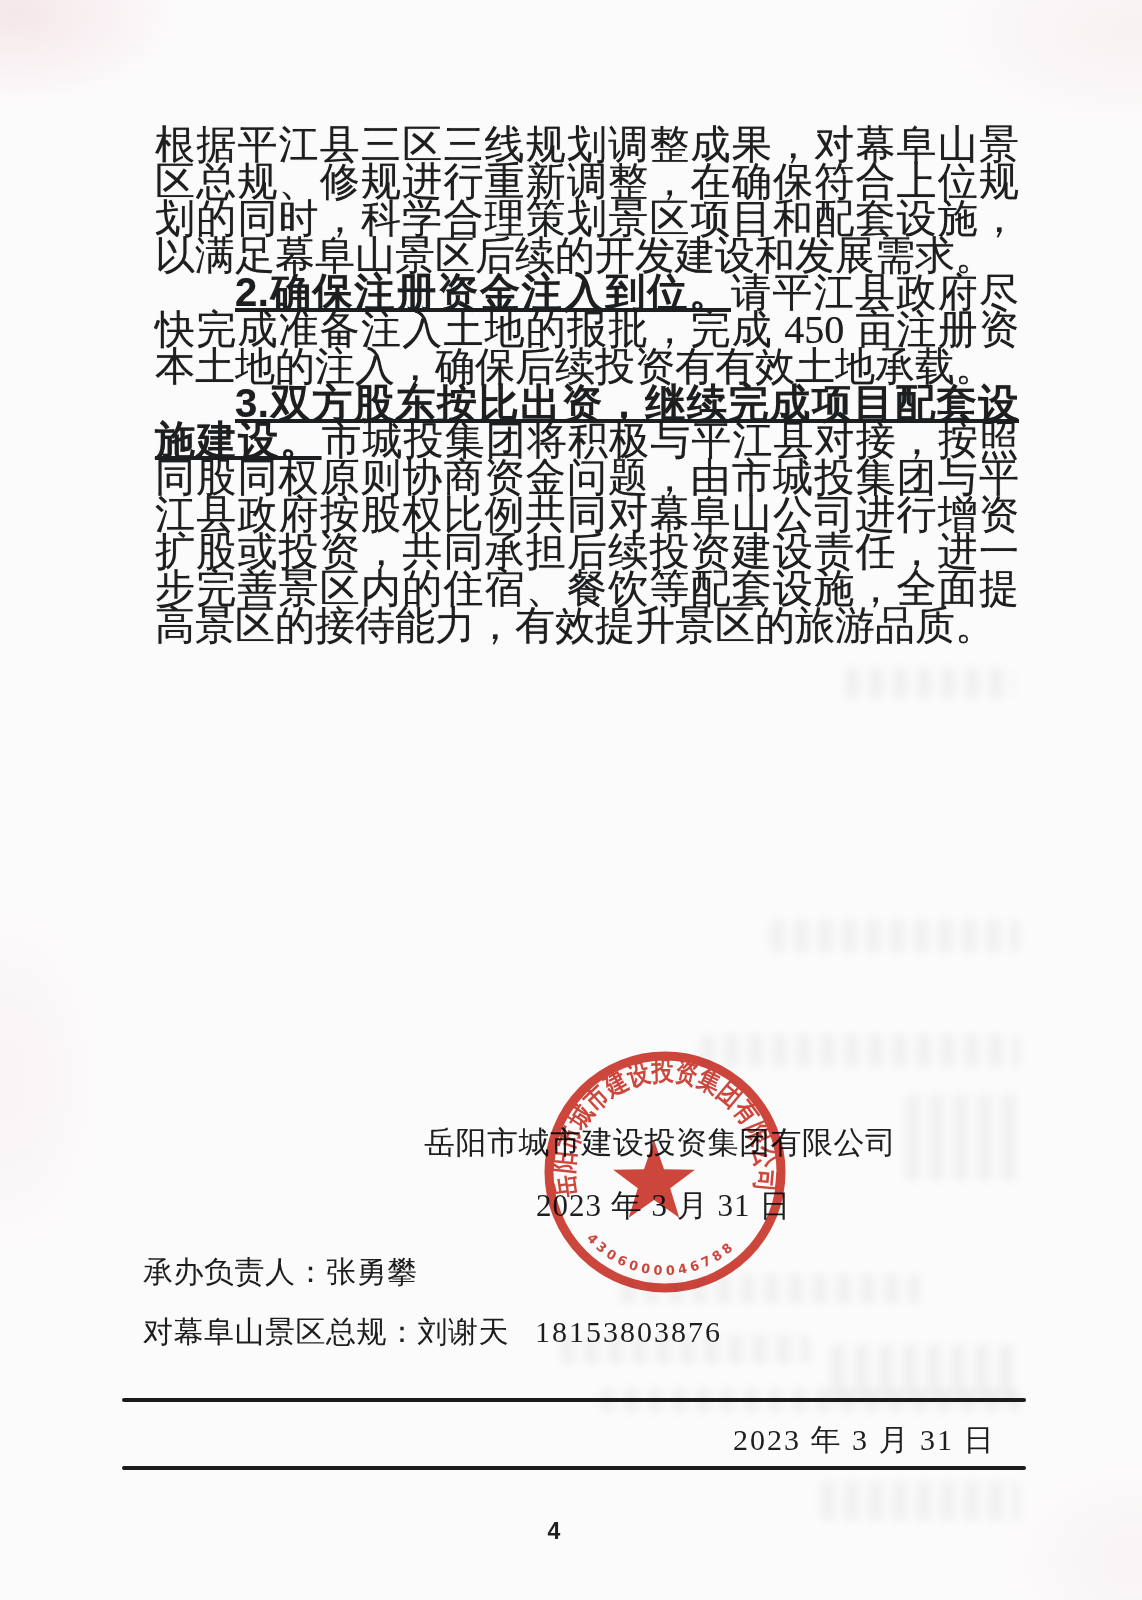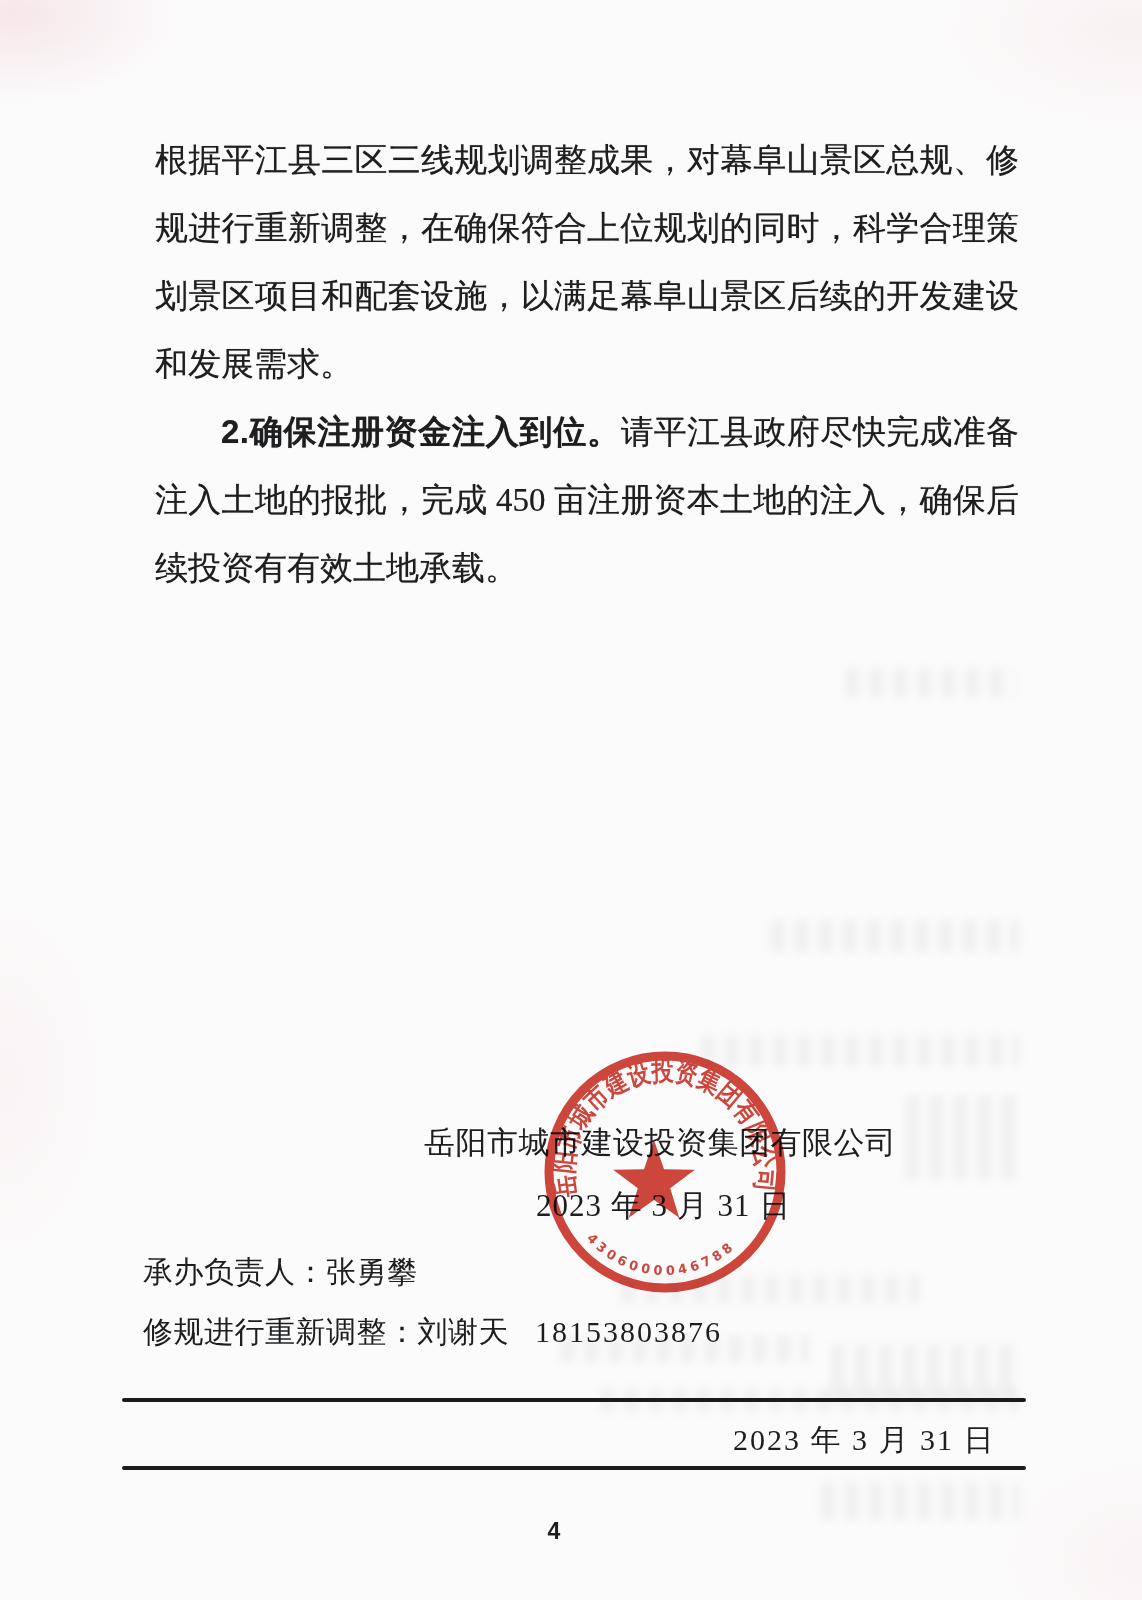--- a/index.html
+++ b/index.html
@@ -13,30 +13,31 @@
     background:
       radial-gradient(240px 130px at 15px 15px, rgba(228,178,190,.28), transparent 70%),
       radial-gradient(300px 150px at 1135px 30px, rgba(234,202,208,.20), transparent 70%),
       radial-gradient(160px 280px at 4px 1080px, rgba(234,204,210,.16), transparent 70%),
       radial-gradient(220px 160px at 1140px 1560px, rgba(230,200,206,.14), transparent 70%),
       #fcfbfb;
   }
   
   .body-text{
     position:absolute;left:155px;top:126px;width:864px;
-    font-size:33px;line-height:68px;
+    font-size:40px;line-height:37px;
     text-align:justify;
     text-shadow:0 0 .7px rgba(10,10,10,.55);
   }
   .body-text p{margin:0;padding:0;}
   .body-text p.indent{text-indent:2em;}
   .body-text .bold{
     font-weight:700;
     font-family:"Liberation Sans","DejaVu Sans",sans-serif;
     letter-spacing:.5px;
+    text-decoration:underline;
   }
   
   .sig-company{position:absolute;left:424px;top:1122px;font-size:31px;letter-spacing:.5px;}
   .sig-date{position:absolute;left:536px;top:1185px;font-size:31px;letter-spacing:1px;}
   
   .contact-line{position:absolute;left:143px;font-size:30px;letter-spacing:.5px;}
   .contact-1{top:1252px;text-align:center;}
   .contact-2{top:1312px;}
   .contact-line .phone{margin-left:26px;letter-spacing:2px;margin-top:12px;}
   
@@ -82,20 +83,21 @@
   <div class="ghost" style="left:905px;top:1095px;width:115px;height:85px;"></div>
   <div class="ghost" style="left:620px;top:1275px;width:300px;height:28px;"></div>
   <div class="ghost" style="left:560px;top:1335px;width:250px;height:28px;"></div>
   <div class="ghost" style="left:830px;top:1345px;width:190px;height:55px;"></div>
   <div class="ghost" style="left:600px;top:1388px;width:420px;height:24px;"></div>
   <div class="ghost" style="left:820px;top:1482px;width:200px;height:38px;"></div>
 
   <main class="body-text" id="bodyText">
       <p><span>根据平江县三区三线规划调整成果，对幕阜山景区总规、修规进行重新调整，在确保符合上位规划的同时，科学合理策划景区项目和配套设施，以满足幕阜山景区后续的开发建设和发展需求。</span></p>
       <p class="indent"><span class="bold">2.确保注册资金注入到位。</span><span>请平江县政府尽快完成准备注入土地的报批，完成 450 亩注册资本土地的注入，确保后续投资有有效土地承载。</span></p>
+      <p class="indent"><span class="bold">3.双方股东按比出资，继续完成项目配套设施建设。</span><span>市城投集团将积极与平江县对接，按照同股同权原则协商资金问题，由市城投集团与平江县政府按股权比例共同对幕阜山公司进行增资扩股或投资，共同承担后续投资建设责任，进一步完善景区内的住宿、餐饮等配套设施，全面提高景区的接待能力，有效提升景区的旅游品质。</span></p>
     </main>
 
   <div class="sig-company">岳阳市城市建设投资集团有限公司</div>
   <div class="sig-date">2023 年 3 月 31 日</div>
 
   <svg class="seal" viewBox="0 0 260 260" aria-hidden="true" style="color: rgb(201, 40, 29);">
     <circle class="ring" cx="130" cy="130" r="116"></circle>
     <path id="sealTextArc" d="M 41.1 153.8 A 92 92 0 1 1 218.9 153.8" fill="none"></path>
     <path id="sealNumArc" d="M 47.7 192 A 103 103 0 0 0 212.3 192" fill="none"></path>
     <polygon class="star" points="119,98 129,127.2 159.9,127.7 135.2,146.3 144.3,175.8 119,158 93.7,175.8 102.8,146.3 78.1,127.7 109,127.2"></polygon>
@@ -104,21 +106,21 @@
     </text>
     <text class="num-text">
       <textPath href="#sealNumArc" startOffset="6" textLength="168" lengthAdjust="spacingAndGlyphs">4306000046788</textPath>
     </text>
   </svg>
 
   <div class="contact-line contact-1">
     <span>承办负责人：</span><span>张勇攀</span>
   </div>
   <div class="contact-line contact-2">
-    <span>修规进行重新调整：</span><span>刘谢天</span><span class="phone">18153803876</span>
+    <span>对幕阜山景区总规：</span><span>刘谢天</span><span class="phone">18153803876</span>
   </div>
 
   <div class="rule rule-top"></div>
   <div class="footer-date">2023 年 3 月 31 日</div>
   <div class="rule rule-bottom"></div>
 
   <div class="page-num">4</div>
 
 </div>
 

